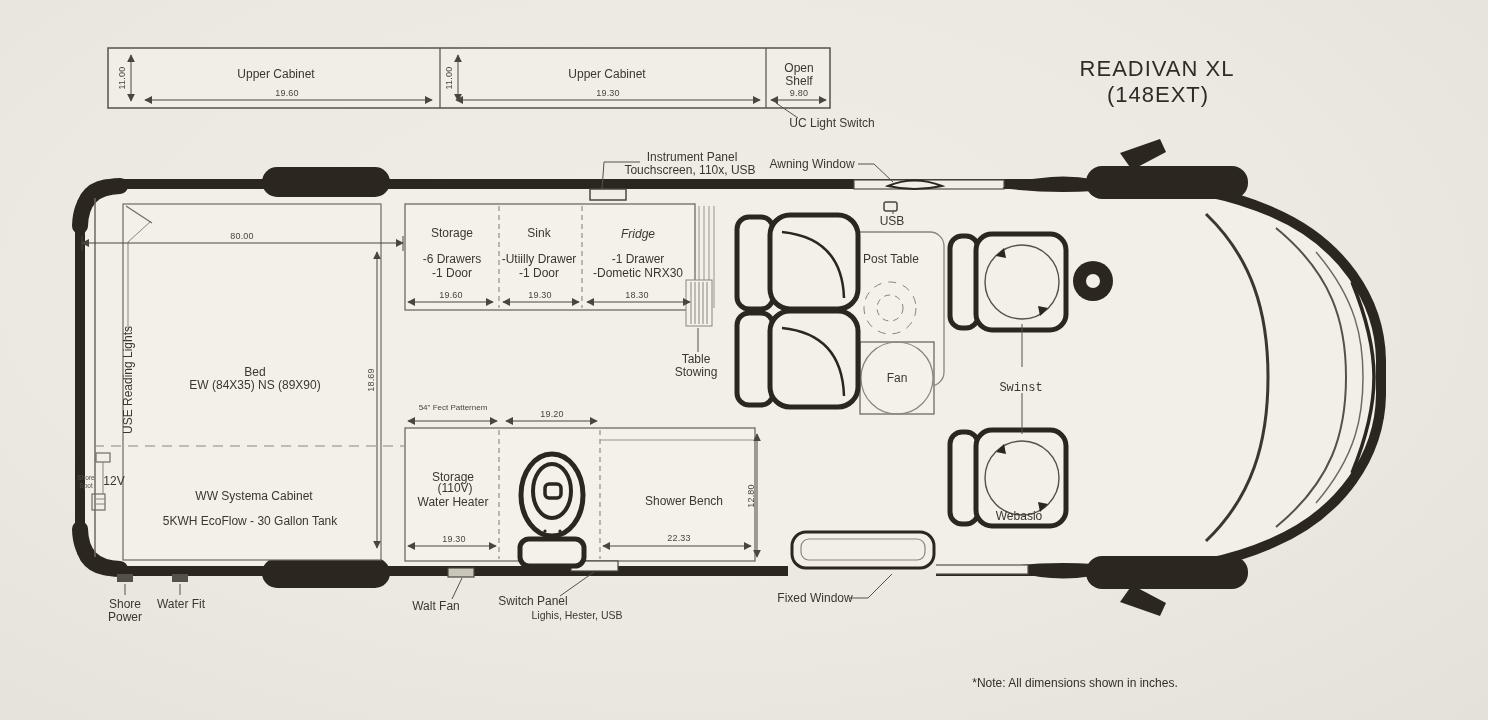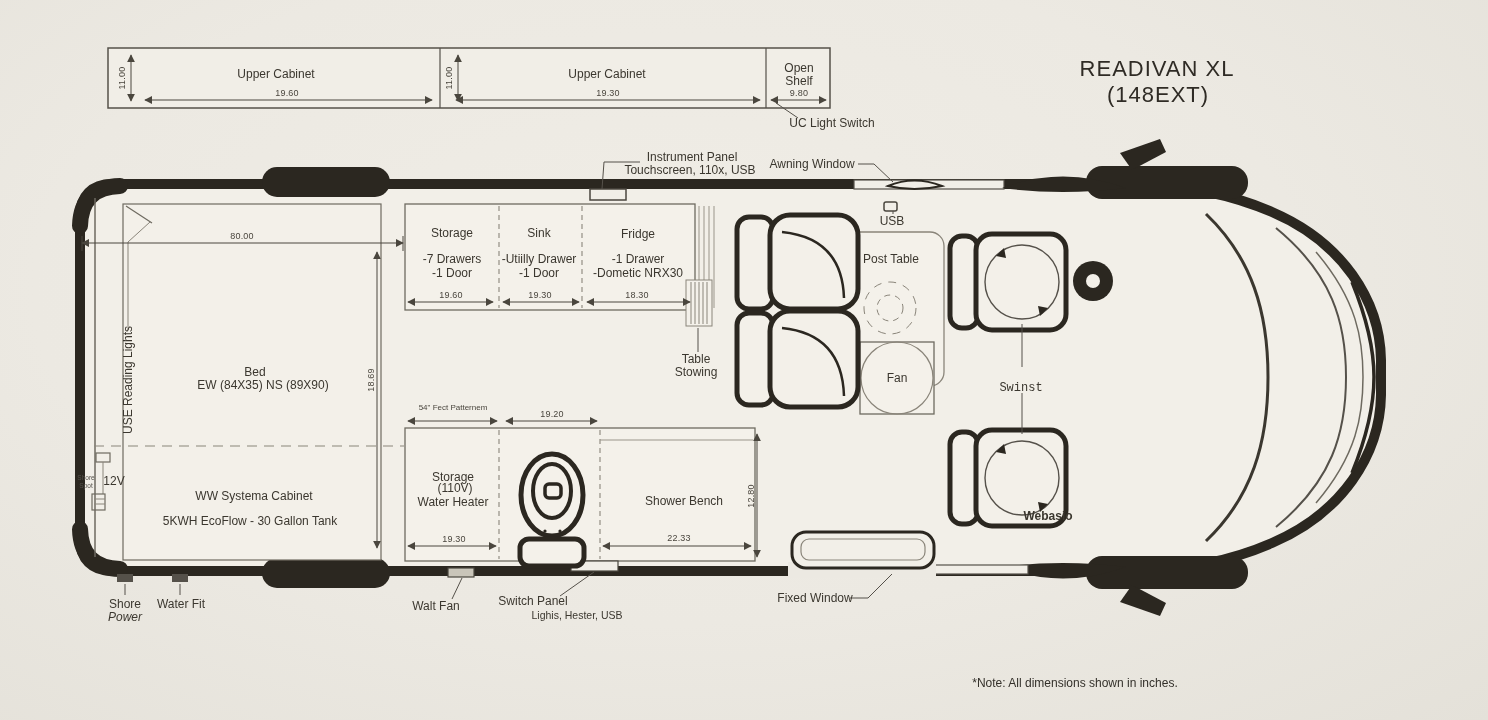--- a/index.html
+++ b/index.html
@@ -210,34 +210,34 @@
 <div class="lbl" style="left:799px;top:81px;">Shelf</div>
 <div class="lbl dim" style="left:799px;top:93px;">9.80</div>
 <div class="lbl" style="left:832px;top:123px;">UC Light Switch</div>
 
 <div class="lbl" style="left:692px;top:157px;">Instrument Panel</div>
 <div class="lbl" style="left:690px;top:170px;">Touchscreen, 110x, USB</div>
 <div class="lbl" style="left:812px;top:164px;">Awning Window</div>
 <div class="lbl" style="left:892px;top:221px;">USB</div>
 
 <div class="lbl c13" style="left:452px;top:233px;">Storage</div>
-<div class="lbl" style="left:452px;top:259px;">-7 Drawers</div>
+<div class="lbl" style="left:452px;top:259px;">-6 Drawers</div>
 <div class="lbl" style="left:452px;top:273px;">-1 Door</div>
 <div class="lbl dim" style="left:451px;top:295px;">19.60</div>
 <div class="lbl c13" style="left:539px;top:233px;">Sink</div>
 <div class="lbl" style="left:539px;top:259px;">-Utiilly Drawer</div>
 <div class="lbl" style="left:539px;top:273px;">-1 Door</div>
 <div class="lbl dim" style="left:540px;top:295px;">19.30</div>
-<div class="lbl c13" style="left:638px;top:234px;">Fridge</div>
+<div class="lbl c13" style="left:638px;top:234px;font-style:italic;">Fridge</div>
 <div class="lbl" style="left:638px;top:259px;">-1 Drawer</div>
 <div class="lbl" style="left:638px;top:273px;">-Dometic NRX30</div>
 <div class="lbl dim" style="left:637px;top:295px;">18.30</div>
 
 <div class="lbl c13" style="left:255px;top:372px;">Bed</div>
-<div class="lbl" style="left:255px;top:385px;margin-left:8px;">EW (84X35) NS (89X90)</div>
+<div class="lbl" style="left:255px;top:385px;">EW (84X35) NS (89X90)</div>
 <div class="lbl dim" style="left:242px;top:236px;">80.00</div>
 <div class="lbl dim rot" style="left:371px;top:380px;">18.69</div>
 <div class="lbl rot" style="left:128px;top:380px;">USE Reading Lights</div>
 <div class="lbl c13" style="left:254px;top:496px;">WW Systema Cabinet</div>
 <div class="lbl c13" style="left:250px;top:521px;">5KWH EcoFlow - 30 Gallon Tank</div>
 <div class="lbl" style="left:114px;top:481px;">12V</div>
 <div class="lbl tiny" style="left:86px;top:477px;">Shore</div>
 <div class="lbl tiny" style="left:86px;top:485px;">Spot</div>
 
 <div class="lbl c13" style="left:453px;top:477px;">Storage</div>
@@ -248,23 +248,23 @@
 <div class="lbl sm8" style="left:453px;top:407px;">54" Fect Patternem</div>
 <div class="lbl c13" style="left:684px;top:501px;">Shower Bench</div>
 <div class="lbl dim" style="left:679px;top:538px;">22.33</div>
 <div class="lbl dim rot" style="left:751px;top:496px;">12.80</div>
 
 <div class="lbl c13" style="left:891px;top:259px;">Post Table</div>
 <div class="lbl c13" style="left:897px;top:378px;">Fan</div>
 <div class="lbl" style="left:696px;top:359px;">Table</div>
 <div class="lbl" style="left:696px;top:372px;">Stowing</div>
 <div class="lbl" style="left:1021px;top:388px;font-family:Liberation Mono, monospace;">Swinst</div>
-<div class="lbl" style="left:1048px;top:516px;font-weight:bold;">Webasio</div>
+<div class="lbl" style="left:1019px;top:516px;">Webasio</div>
 
 <div class="lbl" style="left:125px;top:604px;">Shore</div>
-<div class="lbl" style="left:125px;top:617px;font-style:italic;">Power</div>
+<div class="lbl" style="left:125px;top:617px;">Power</div>
 <div class="lbl" style="left:181px;top:604px;">Water Fit</div>
 <div class="lbl" style="left:436px;top:606px;">Walt Fan</div>
 <div class="lbl" style="left:533px;top:601px;">Switch Panel</div>
 <div class="lbl" style="left:533px;top:615px;font-size:10.5px;margin-left:44px;">Lighis, Hester, USB</div>
 <div class="lbl" style="left:815px;top:598px;">Fixed Window</div>
 
 </div>
 
 </body></html>

